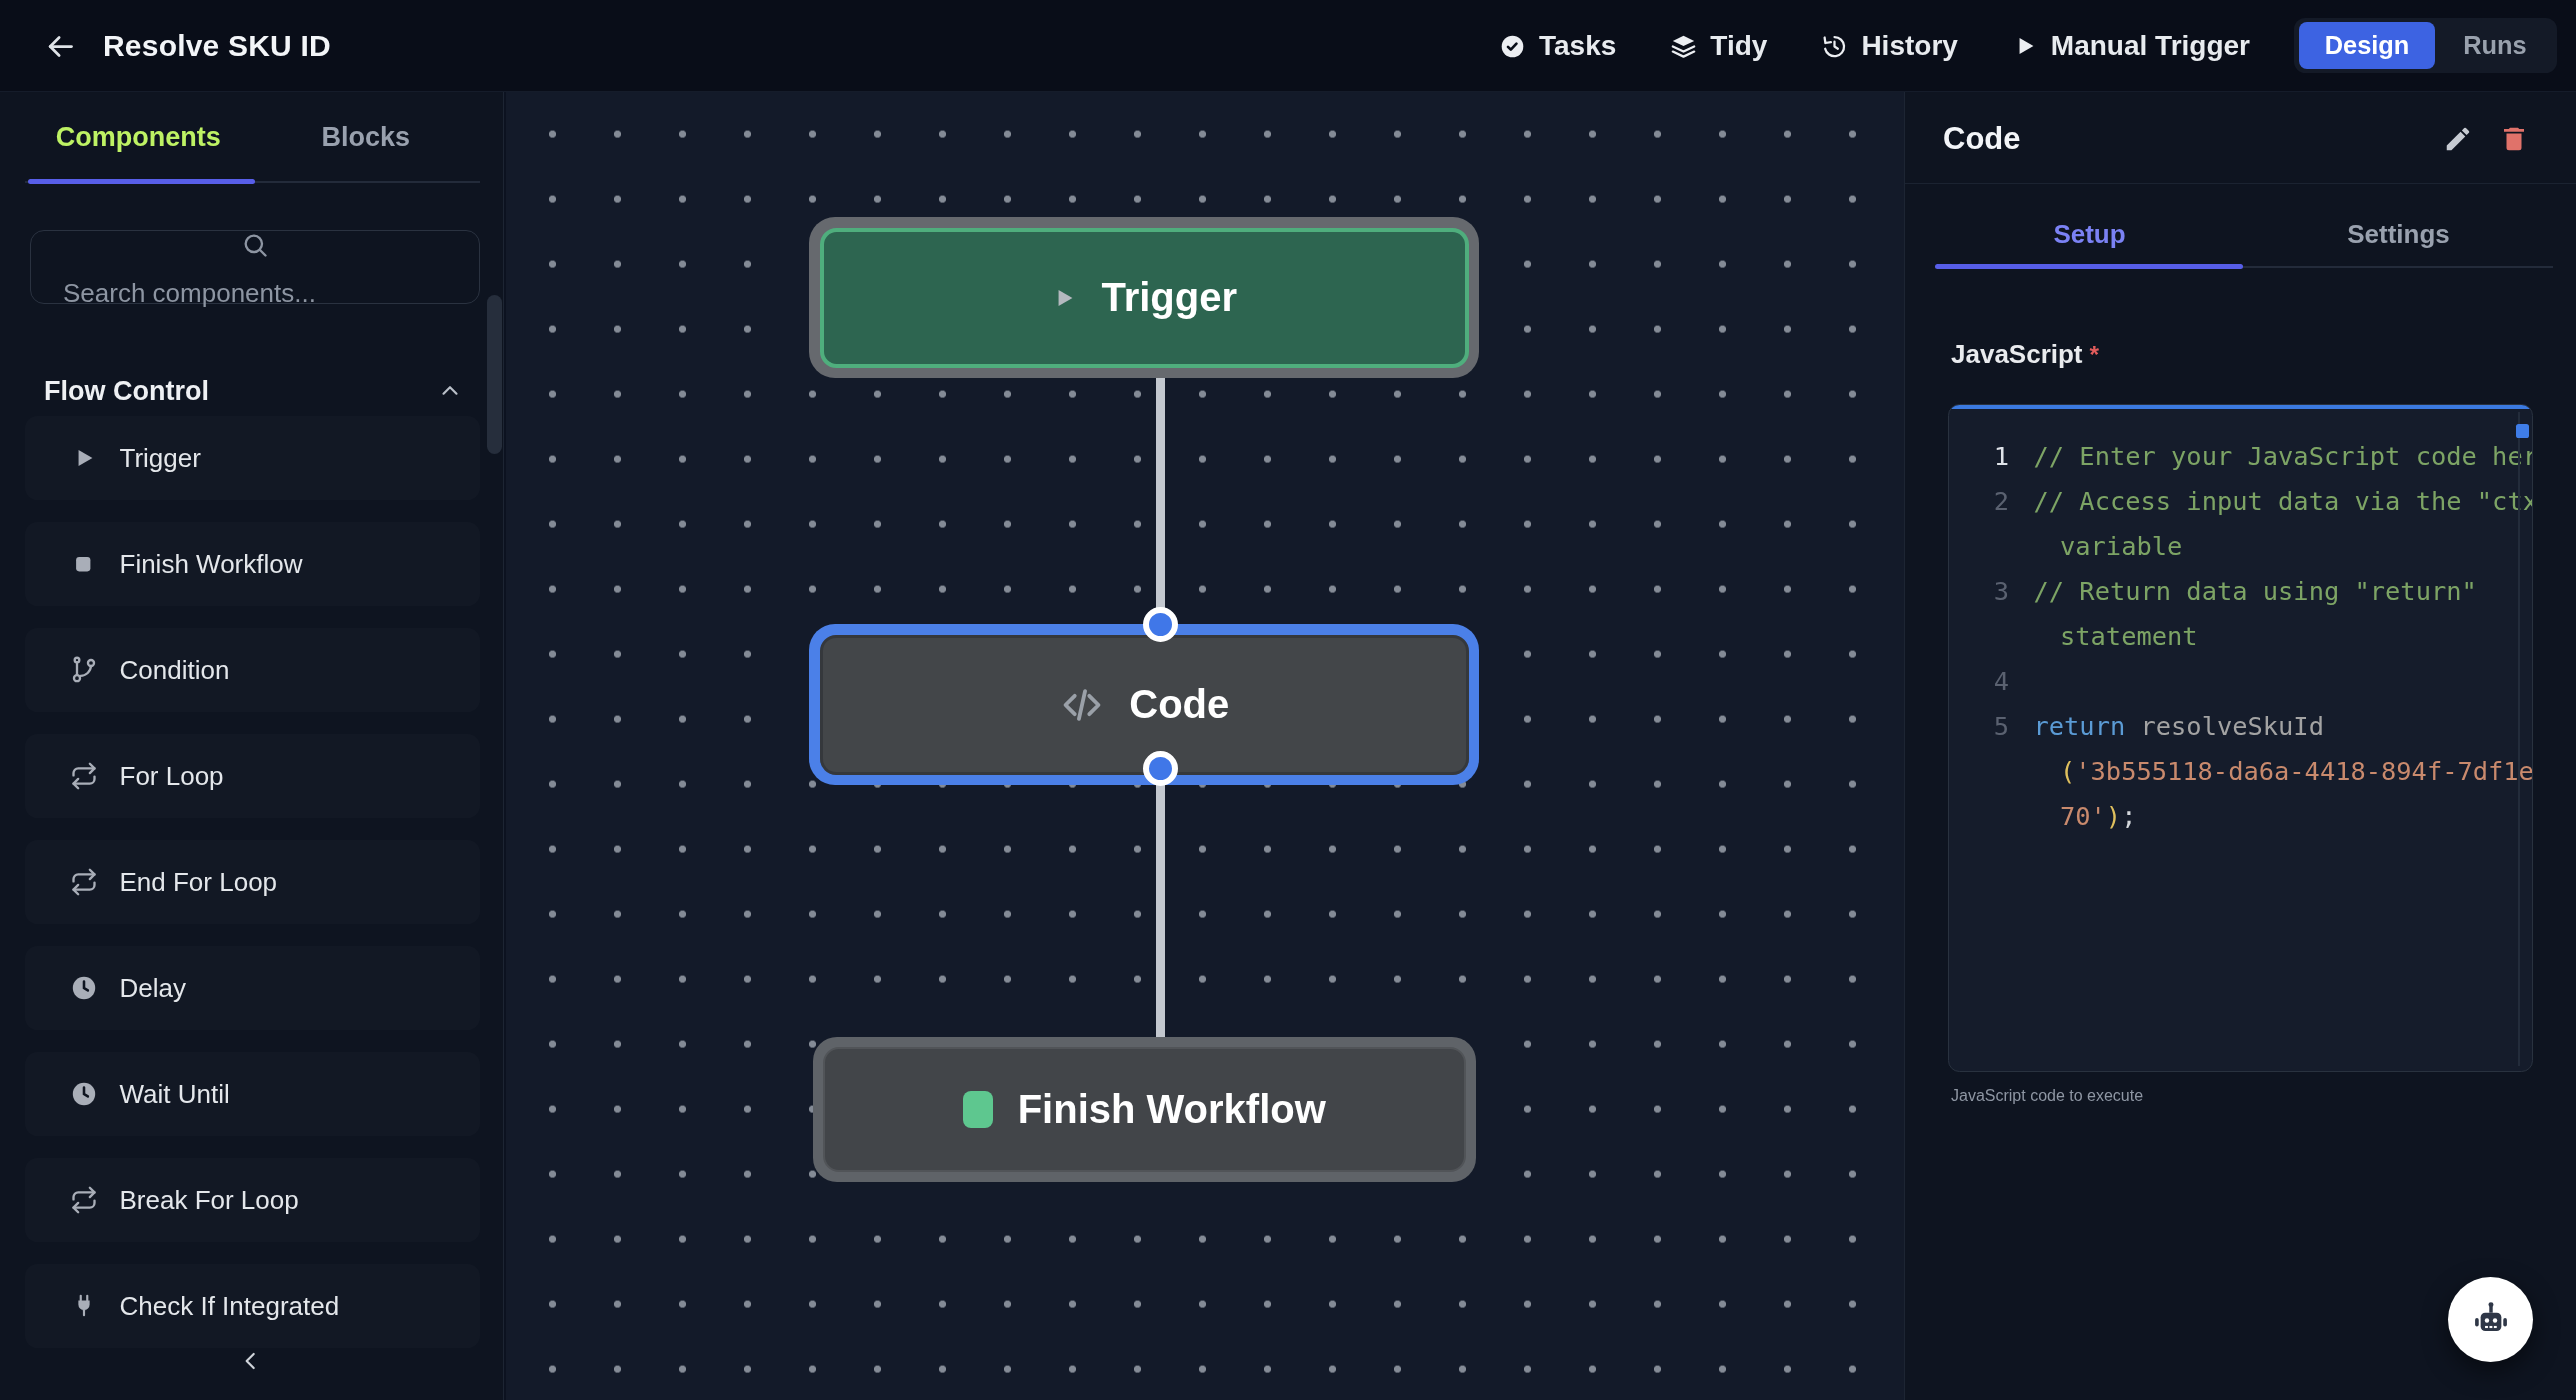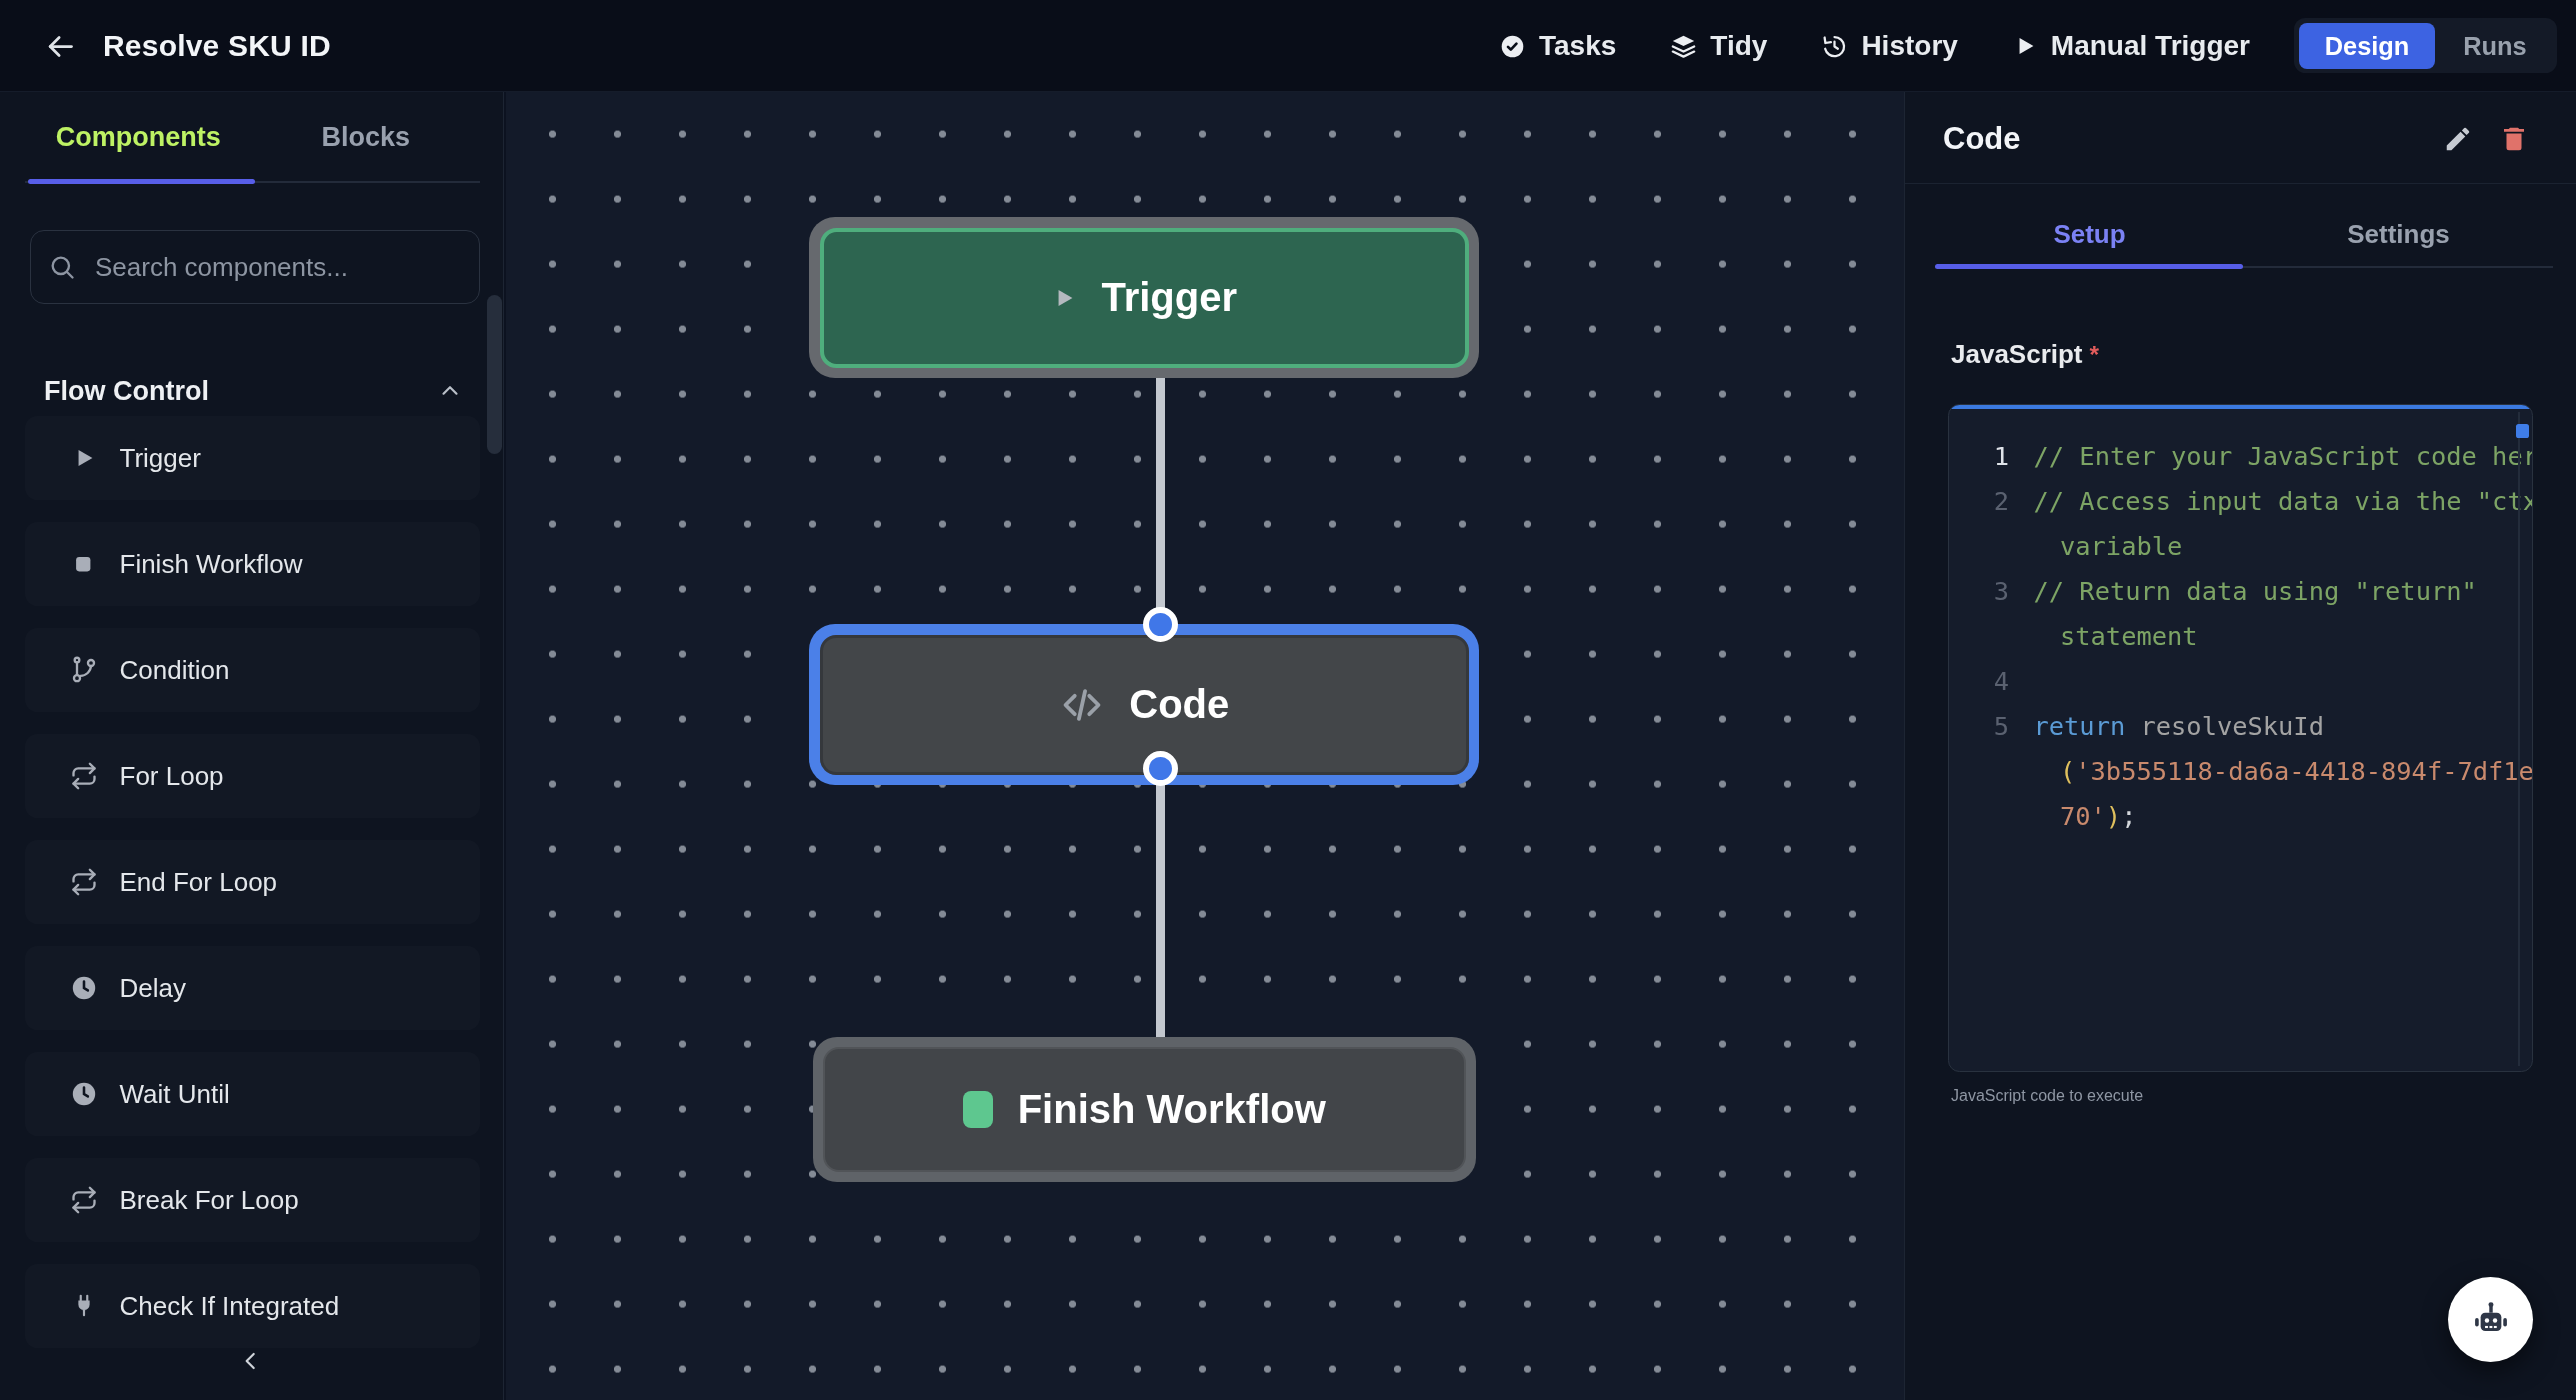--- a/index.html
+++ b/index.html
@@ -9,35 +9,35 @@
   
   #topbar { position:absolute; left:0; top:0; width:2576px; height:92px;
     background:#090d18; border-bottom:1.8px solid #151c2a; z-index:30; }
   #back-btn { position:absolute; left:40px; top:26px; width:40px; height:40px;
     display:flex; align-items:center; justify-content:center; color:#dfe3e8; cursor:pointer; }
   #wf-title { position:absolute; left:103px; top:29px; font-size:30px; font-weight:700; color:#f3f5f8; letter-spacing:0.2px; }
   #topnav { position:absolute; right:326px; top:0; height:92px; display:flex; align-items:center; gap:54px; }
   .nav-item { display:flex; align-items:center; gap:13px; color:#e8ebef; font-size:28px; font-weight:600; cursor:pointer; }
   .nav-item .nic { display:flex; color:#eceef2; }
   #mode-toggle { position:absolute; right:19px; top:18.4px; height:55px; background:#141a27;
-    border-radius:11.4px; display:flex; align-items:flex-start; padding:4.4px; gap:1.8px; }
+    border-radius:11.4px; display:flex; align-items:flex-end; padding:4.4px; gap:1.8px; }
   .mode-opt { font-size:25.4px; font-weight:600; color:#99a1ad; padding:8.8px 26px; border-radius:8px; cursor:pointer; }
   .mode-opt.active { background:#3d63e2; color:#ffffff; }
 
   
   #sidebar { position:absolute; left:0; top:92px; width:504px; height:1308px;
     background:#0e1420; border-right:1.8px solid #1d2533; z-index:20; }
   #side-tabs { position:absolute; left:24.5px; top:0; width:455px; height:91px; display:flex; }
   .side-tab { width:50%; display:flex; align-items:center; justify-content:center;
     font-size:27px; font-weight:600; color:#99a1ae; cursor:pointer; }
   .side-tab.active { color:#bef264; }
   #side-tab-line { position:absolute; left:24.5px; top:89px; width:455px; height:1.8px; background:#232b3a; }
   #side-tab-ind { position:absolute; left:28px; top:87px; width:227px; height:5.3px; background:#575ee8; border-radius:2.6px; }
   #search-box { position:absolute; left:30px; top:138px; width:450px; height:74px;
-    border:1.8px solid #2a3240; border-radius:14px; display:flex; align-items:center; padding:0 17px; gap:19px; }
+    border:1.8px solid #2a3240; border-radius:14px; display:flex; align-items:center; padding:0 32px; gap:19px;flex-direction:column; }
   #search-box .sic { color:#8d95a2; display:flex; }
   #search-input { background:transparent; border:none; outline:none; color:#dfe3e9;
     font-size:26px; width:100%; font-family:"Liberation Sans",sans-serif; }
   #search-input::placeholder { color:#8d95a2; }
   #flow-header { position:absolute; left:44px; top:276px; width:419px; height:46px;
     display:flex; align-items:center; justify-content:space-between; cursor:pointer; }
   #flow-header .ft { font-size:27px; font-weight:700; color:#eef0f3; }
   #flow-header .chev { color:#b9bfc8; display:flex; }
   #side-items { position:absolute; left:24.5px; top:324px; width:455px; display:flex; flex-direction:column; gap:22px; }
   .side-item { height:84px; border-radius:12.3px; background:rgba(255,255,255,0.018);

